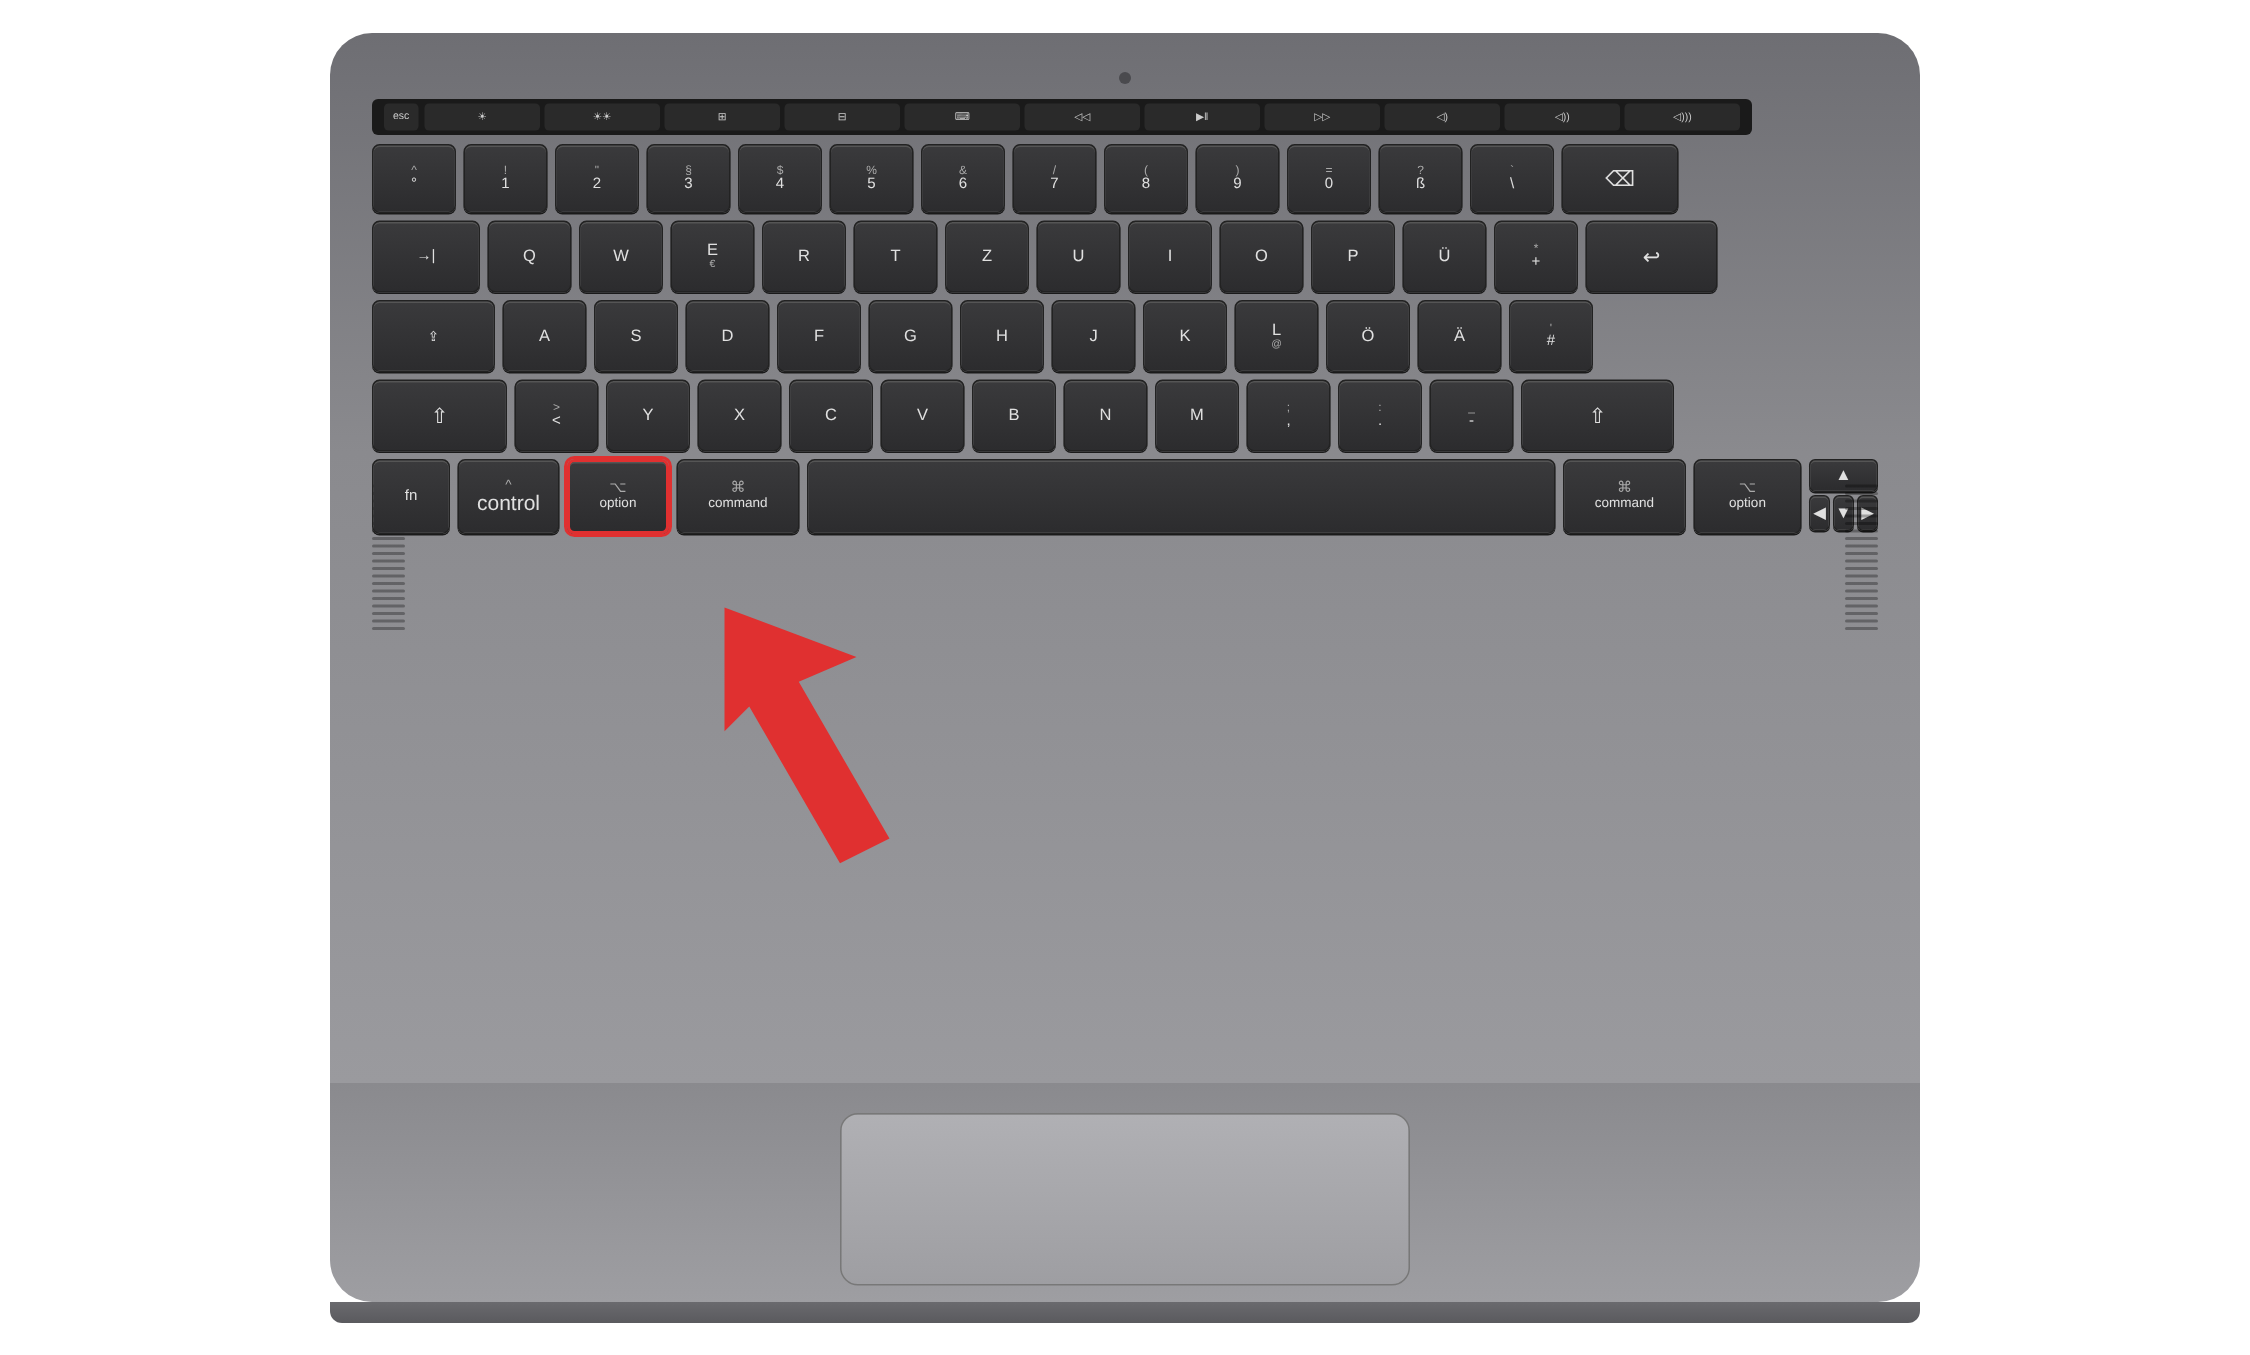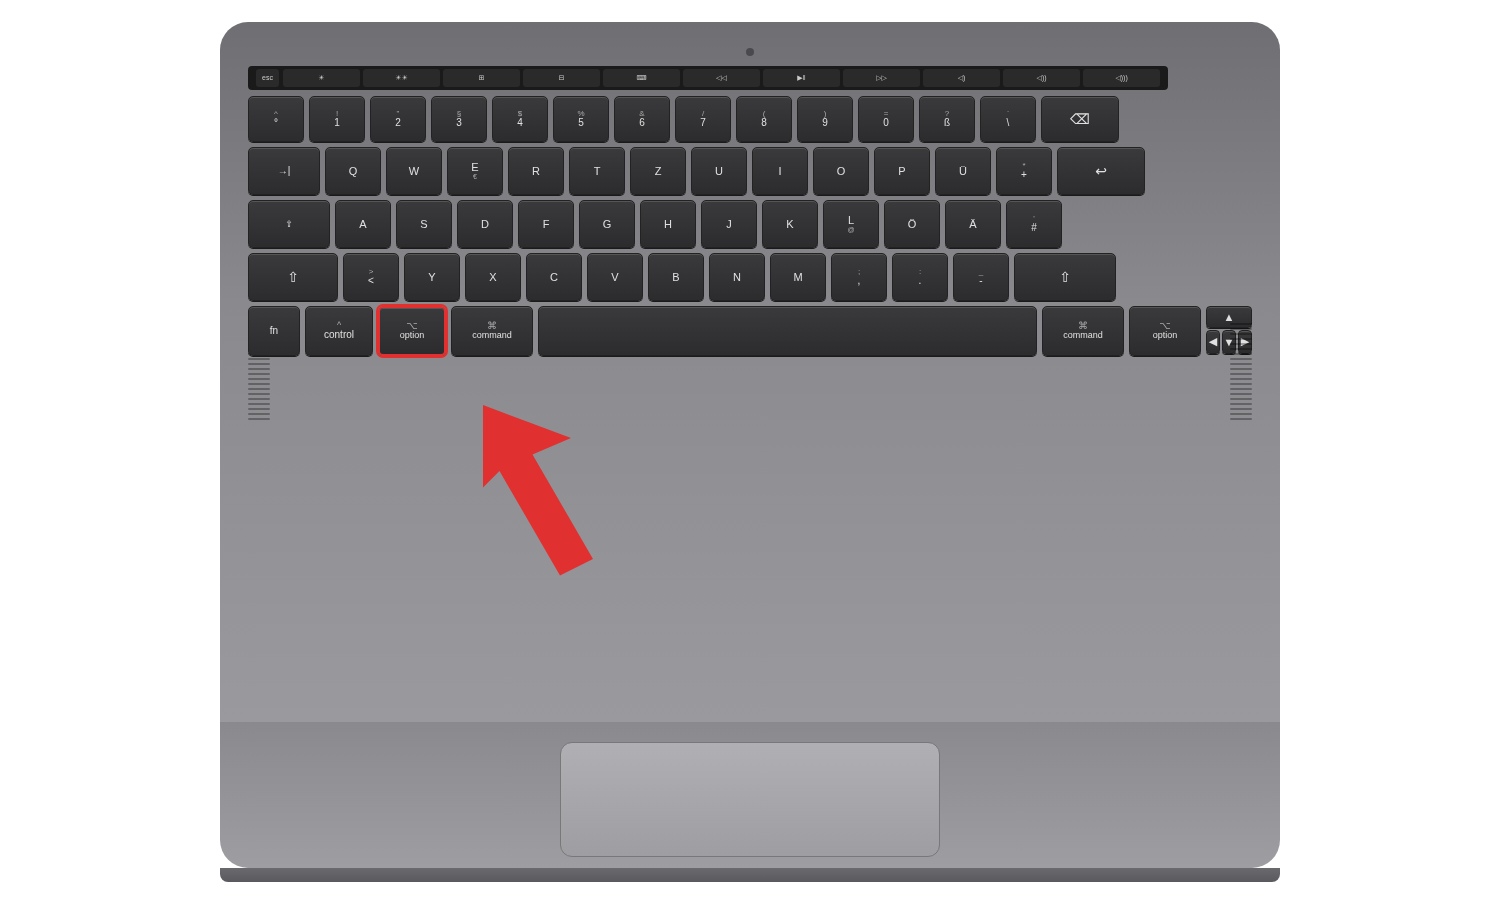--- a/index.html
+++ b/index.html
@@ -509,21 +509,21 @@
           <span class="key-single" style="font-size:14px">⇧</span>
         </div>
       </div>
 
       <div class="bottom-row">
         <div class="key key-fn-b">
           <span class="key-single" style="font-size:10px">fn</span>
         </div>
         <div class="key key-control">
           <span class="key-top" style="font-size:9px">^</span>
-          <span class="key-bottom" style="font-size:10px">control</span>
+          <span class="key-bottom" style="font-size:14px">control</span>
         </div>
         <div class="key key-option key-option-highlighted">
           <span class="key-top" style="font-size:10px">⌥</span>
           <span class="key-bottom" style="font-size:9px">option</span>
         </div>
         <div class="key key-command">
           <span class="key-top" style="font-size:10px">⌘</span>
           <span class="key-bottom" style="font-size:9px">command</span>
         </div>
         <div class="key key-space"></div>

